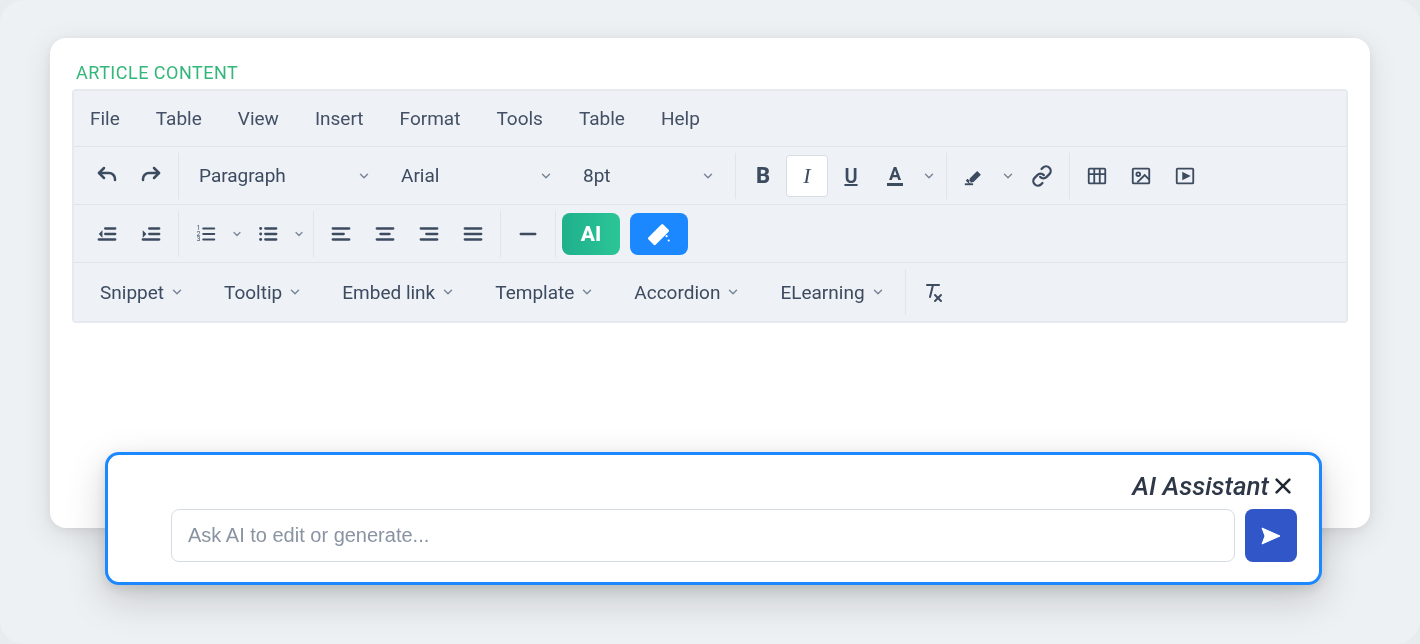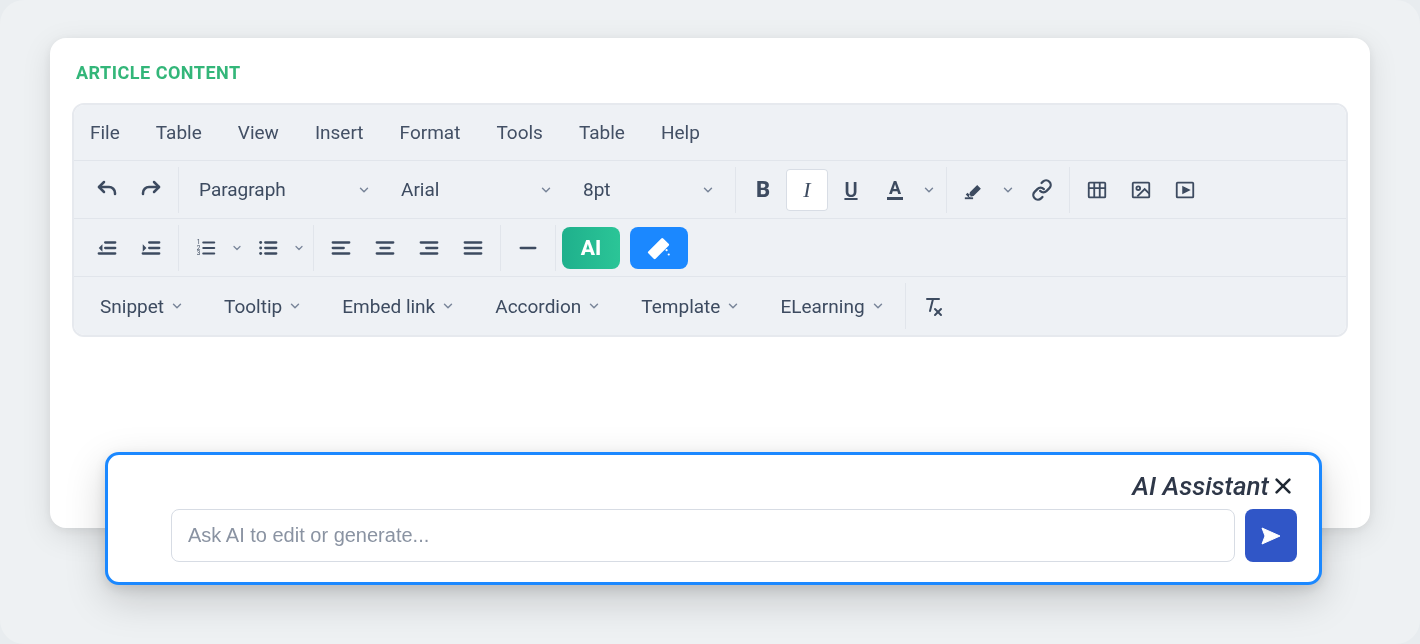--- a/index.html
+++ b/index.html
@@ -26,28 +26,28 @@
     right: 50px;
     top: 38px;
     background: #fff;
     border-radius: 16px;
     box-shadow: 0 8px 30px rgba(0,0,0,0.10), 0 2px 8px rgba(0,0,0,0.06);
     padding: 18px 22px 30px 22px;
     height: 490px;
   }
   .section-title {
     color: #33b679;
-    font-weight: 700;
+    font-weight: 400;
     font-size: 18px;
     letter-spacing: 0.5px;
-    margin: 6px 4px 20px 4px;
+    margin: 6px 4px 6px 4px;
   }
   .editor-shell {
     border: 2px solid #e6e9ee;
-    border-radius: 12px;
+    border-radius: 4px;
     overflow: hidden;
     text-align: center;
   }
   .menubar {
     background: #eef1f5;
     border-bottom: 1px solid #e1e5eb;
     padding: 8px 10px;
     display: flex;
     gap: 24px;
   }
@@ -441,29 +441,29 @@
           </div>
           <div class="row3-item">
             <span>Embed link</span>
             <span class="chev">
                 <svg width="14" height="14" viewBox="0 0 24 24" fill="none" stroke="currentColor" stroke-width="2.5" stroke-linecap="round" stroke-linejoin="round">
                   <polyline points="6 9 12 15 18 9"></polyline>
                 </svg>
               </span>
           </div>
           <div class="row3-item">
+            <span>Template</span>
+            <span class="chev">
+                <svg width="14" height="14" viewBox="0 0 24 24" fill="none" stroke="currentColor" stroke-width="2.5" stroke-linecap="round" stroke-linejoin="round">
+                  <polyline points="6 9 12 15 18 9"></polyline>
+                </svg>
+              </span>
+          </div>
+          <div class="row3-item">
             <span>Accordion</span>
-            <span class="chev">
-                <svg width="14" height="14" viewBox="0 0 24 24" fill="none" stroke="currentColor" stroke-width="2.5" stroke-linecap="round" stroke-linejoin="round">
-                  <polyline points="6 9 12 15 18 9"></polyline>
-                </svg>
-              </span>
-          </div>
-          <div class="row3-item">
-            <span>Template</span>
             <span class="chev">
                 <svg width="14" height="14" viewBox="0 0 24 24" fill="none" stroke="currentColor" stroke-width="2.5" stroke-linecap="round" stroke-linejoin="round">
                   <polyline points="6 9 12 15 18 9"></polyline>
                 </svg>
               </span>
           </div>
           <div class="row3-item">
             <span>ELearning</span>
             <span class="chev">
                 <svg width="14" height="14" viewBox="0 0 24 24" fill="none" stroke="currentColor" stroke-width="2.5" stroke-linecap="round" stroke-linejoin="round">

